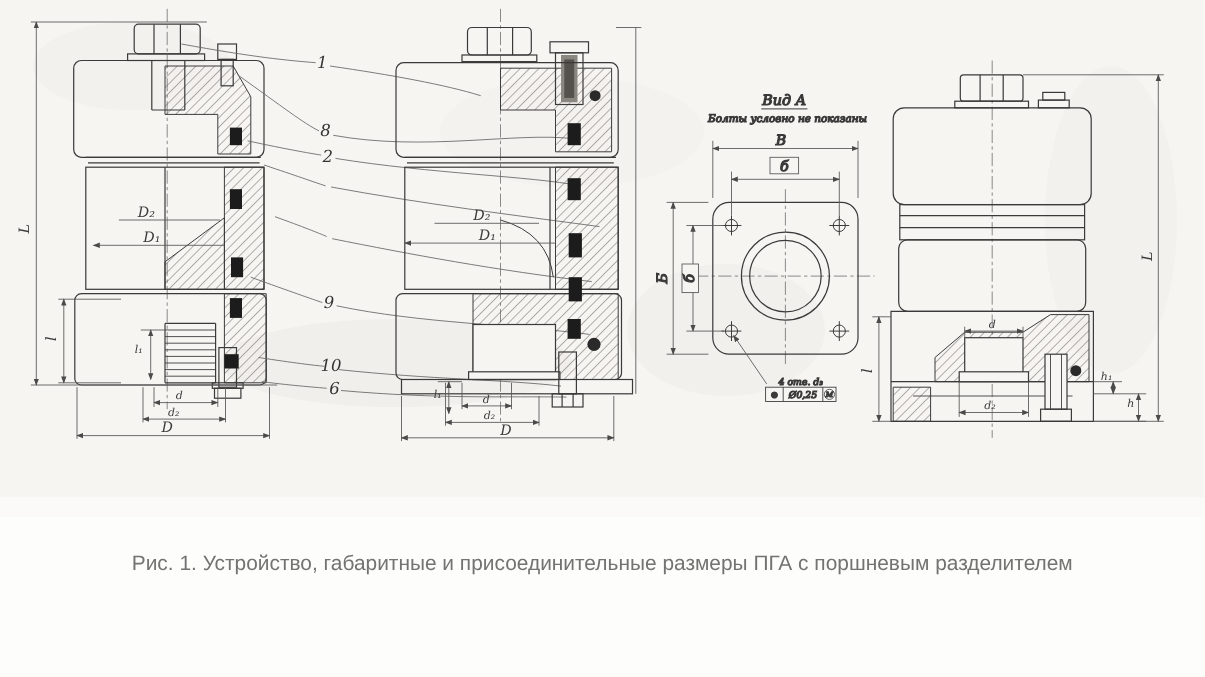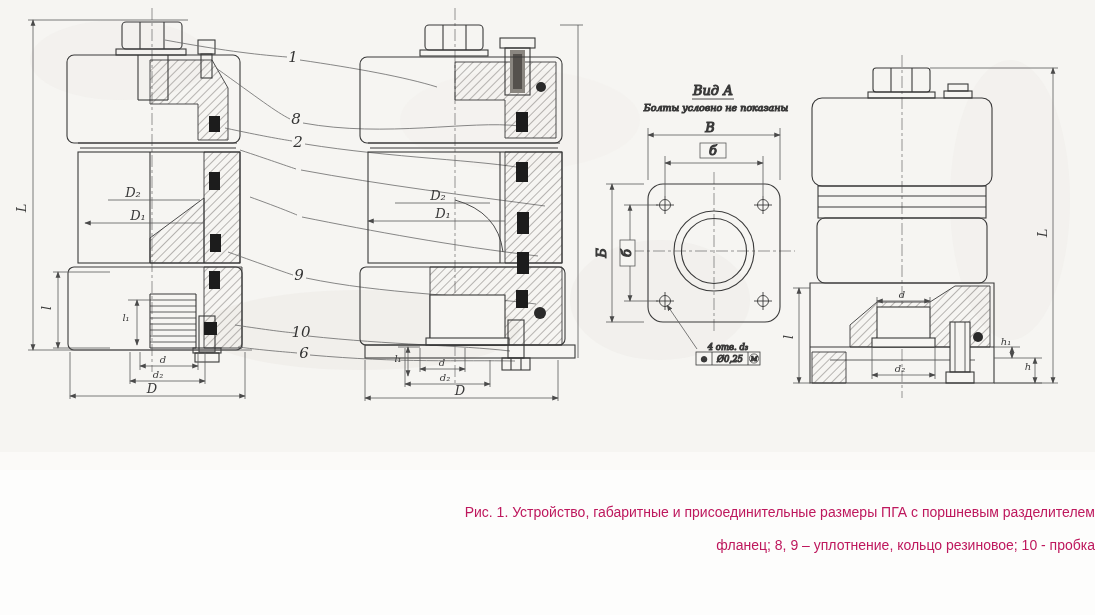--- a/index.html
+++ b/index.html
@@ -1,19 +1,19 @@
 <!DOCTYPE html>
 <html><head>
 <meta charset="utf-8">
 <style>
   html,body{margin:0;padding:0;background:#fdfdfc;}
   .page{width:1095px;height:615px;position:relative;font-family:"Liberation Sans",sans-serif;overflow:hidden;background:#fdfdfc;}
   .drawing{position:absolute;top:0;left:0;width:1095px;height:470px;}
   svg{display:block;}
-  .caption{position:absolute;top:496px;left:0;width:1095px;text-align:right;color:#be185d;font-size:14px;line-height:33px;font-family:"Liberation Sans",sans-serif;}
+  .caption{position:absolute;top:496px;left:0;width:1095px;text-align:center;color:#737373;font-size:19px;line-height:33px;font-family:"Liberation Sans",sans-serif;}
   
   text{font-family:"DejaVu Serif",serif;fill:#3a3a3a;}
   .dimlbl{font-style:italic;font-size:13px;}
   .dimlbl-sm{font-style:italic;font-size:10px;}
   .callout{font-style:italic;font-size:15px;fill:#333;}
   .viewtitle{font-style:italic;font-size:13px;fill:#2e2e2e;}
   .viewnote{font-style:italic;font-size:9.5px;fill:#3c3c3c;}
   .notesm{font-style:italic;font-size:8.5px;fill:#333;}
 </style>
 </head>
@@ -361,15 +361,14 @@
         <text class="dimlbl-sm" text-anchor="middle" x="902" y="298">d</text>
         <text class="dimlbl-sm" text-anchor="middle" x="900" y="372">d₂</text>
         <text class="dimlbl-sm" text-anchor="middle" x="1006" y="345">h₁</text>
         <text class="dimlbl-sm" text-anchor="middle" x="1028" y="370">h</text>
       </g>
     </svg>
   </div>
 
   <div class="caption">
     <div>Рис. 1. Устройство, габаритные и присоединительные размеры ПГА с поршневым разделителем</div>
-    <div>фланец; 8, 9 – уплотнение, кольцо резиновое; 10 - пробка</div>
   </div>
 </div>
 
 </body></html>

